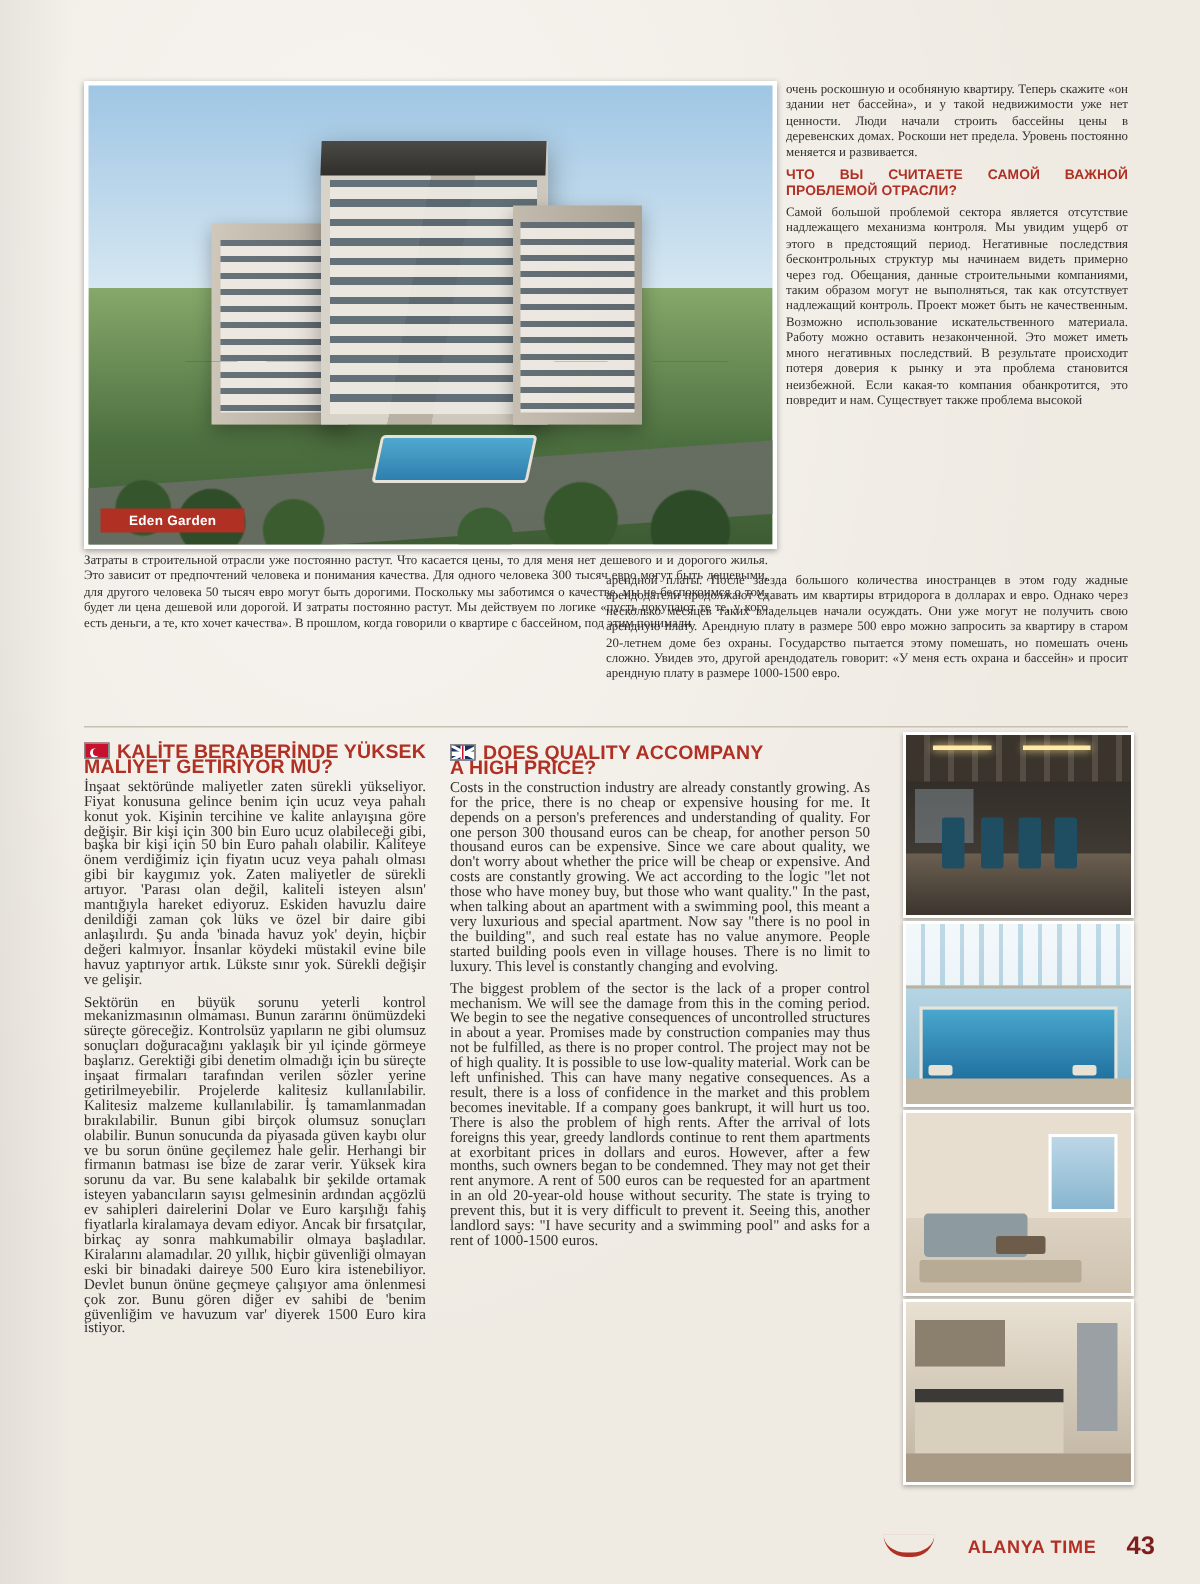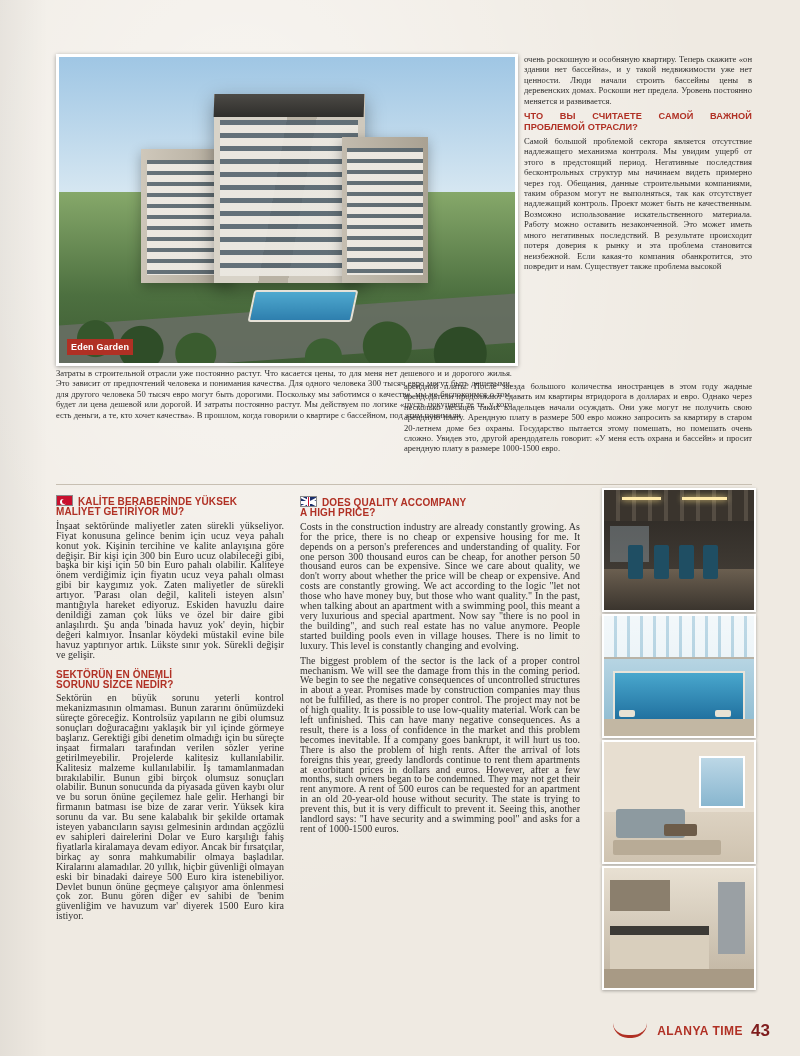--- a/index.html
+++ b/index.html
@@ -80,21 +80,21 @@
   .hero .pool{
     position:absolute;left:42%;top:76%;width:22%;height:9%;
     background:linear-gradient(#4fa9cf,#2e7fae);
     border:2px solid #e6e2d8;border-radius:3px;transform:skewX(-12deg);
   }
   .hero-caption{
     position:absolute;left:8px;bottom:8px;
     background:#b03024;color:#fff;
     font-family:"Liberation Sans", sans-serif;
     font-size:9px;font-weight:bold;letter-spacing:.2px;
-    padding:3px 4px;
+    padding:3px 19px;
   }
 
   
   .col{position:absolute;text-align:justify;}
   .body-ru{
     font-family:"Liberation Serif", serif;
     font-size:8.6px;line-height:10.4px;color:#2f2f2f;
     text-align:justify;
   }
   .body-tr, .body-en{
@@ -103,21 +103,21 @@
     text-align:justify;
   }
   .head-ru{
     font-family:"Liberation Sans", sans-serif;
     font-weight:bold;font-size:9.2px;line-height:11px;
     color:#b03024;letter-spacing:.1px;margin-bottom:3px;
     text-transform:uppercase;
   }
   .head-tr,.head-en{
     font-family:"Liberation Sans", sans-serif;
-    font-weight:bold;font-size:10px;line-height:10.4px;
+    font-weight:bold;font-size:13px;line-height:10.4px;
     color:#b03024;letter-spacing:.1px;margin-bottom:3px;
     text-transform:uppercase;
   }
   p{margin:0 0 5px 0;}
 
   
   .flag{
     display:inline-block;width:17px;height:11px;vertical-align:-1px;
     margin-right:5px;border:1px solid #8a8a8a;box-sizing:border-box;
     position:relative;overflow:hidden;
@@ -187,21 +187,21 @@
   }
   .ph-kitchen .cab{position:absolute;left:4%;top:10%;width:40%;height:26%;background:#8b7f6d;}
   .ph-kitchen .cnt{position:absolute;left:4%;top:48%;width:66%;height:8%;background:#3c3a36;}
   .ph-kitchen .base{position:absolute;left:4%;top:56%;width:66%;height:28%;background:#d9cfbd;}
   .ph-kitchen .fr{position:absolute;right:6%;top:12%;width:18%;height:60%;background:#9aa0a4;}
   .ph-kitchen .fl{position:absolute;left:0;right:0;bottom:0;height:16%;background:#a89a85;}
 
   
   .logo{
     position:absolute;right:30px;bottom:18px;
-    display:flex;align-items:center;gap:8px;
+    display:flex;align-items:center;gap:20px;
   }
   .logo .mark{
     font-family:"Liberation Sans", sans-serif;
     font-size:12px;font-weight:bold;color:#b03024;letter-spacing:.5px;
   }
   .logo .pg{
     font-family:"Liberation Sans", sans-serif;
     font-size:17px;font-weight:bold;color:#7f1d1d;line-height:14px;
   }
   .logo .swoosh{
@@ -277,24 +277,20 @@
 
   <div class="divider" style="left:56px;top:484px;width:696px;"></div>
 
   <div class="col" style="left:56px;top:495px;width:228px;">
     <div class="head-tr">
       <span class="flag flag-tr"></span><span>KALİTE BERABERİNDE YÜKSEK</span><br>
       <span>MALİYET GETİRİYOR MU?</span>
     </div>
     <p class="body-tr">İnşaat sektöründe maliyetler zaten sürekli yükseliyor. Fiyat konusuna gelince benim için ucuz veya pahalı konut yok. Kişinin tercihine ve kalite anlayışına göre değişir. Bir kişi için 300 bin Euro ucuz olabileceği gibi, başka bir kişi için 50 bin Euro pahalı olabilir. Kaliteye önem verdiğimiz için fiyatın ucuz veya pahalı olması gibi bir kaygımız yok. Zaten maliyetler de sürekli artıyor. 'Parası olan değil, kaliteli isteyen alsın' mantığıyla hareket ediyoruz. Eskiden havuzlu daire denildiği zaman çok lüks ve özel bir daire gibi anlaşılırdı. Şu anda 'binada havuz yok' deyin, hiçbir değeri kalmıyor. İnsanlar köydeki müstakil evine bile havuz yaptırıyor artık. Lükste sınır yok. Sürekli değişir ve gelişir.</p>
 
-    <div class="head-tr" style="margin-top:10px;">
-      <span>SEKTÖRÜN EN ÖNEMLİ</span><br>
-      <span>SORUNU SİZCE NEDİR?</span>
-    </div>
     <p class="body-tr">Sektörün en büyük sorunu yeterli kontrol mekanizmasının olmaması. Bunun zararını önümüzdeki süreçte göreceğiz. Kontrolsüz yapıların ne gibi olumsuz sonuçları doğuracağını yaklaşık bir yıl içinde görmeye başlarız. Gerektiği gibi denetim olmadığı için bu süreçte inşaat firmaları tarafından verilen sözler yerine getirilmeyebilir. Projelerde kalitesiz kullanılabilir. Kalitesiz malzeme kullanılabilir. İş tamamlanmadan bırakılabilir. Bunun gibi birçok olumsuz sonuçları olabilir. Bunun sonucunda da piyasada güven kaybı olur ve bu sorun önüne geçilemez hale gelir. Herhangi bir firmanın batması ise bize de zarar verir. Yüksek kira sorunu da var. Bu sene kalabalık bir şekilde ortamak isteyen yabancıların sayısı gelmesinin ardından açgözlü ev sahipleri dairelerini Dolar ve Euro karşılığı fahiş fiyatlarla kiralamaya devam ediyor. Ancak bir fırsatçılar, birkaç ay sonra mahkumabilir olmaya başladılar. Kiralarını alamadılar. 20 yıllık, hiçbir güvenliği olmayan eski bir binadaki daireye 500 Euro kira istenebiliyor. Devlet bunun önüne geçmeye çalışıyor ama önlenmesi çok zor. Bunu gören diğer ev sahibi de 'benim güvenliğim ve havuzum var' diyerek 1500 Euro kira istiyor.</p>
   </div>
 
   <div class="col" style="left:300px;top:496px;width:280px;">
     <div class="head-en">
       <span class="flag flag-en">
         <span class="uj1"></span><span class="uj2"></span><span class="uj5"></span>
         <span class="uj3"></span><span class="uj4"></span><span class="uj6"></span>
       </span><span>DOES QUALITY ACCOMPANY</span><br>
       <span>A HIGH PRICE?</span>

